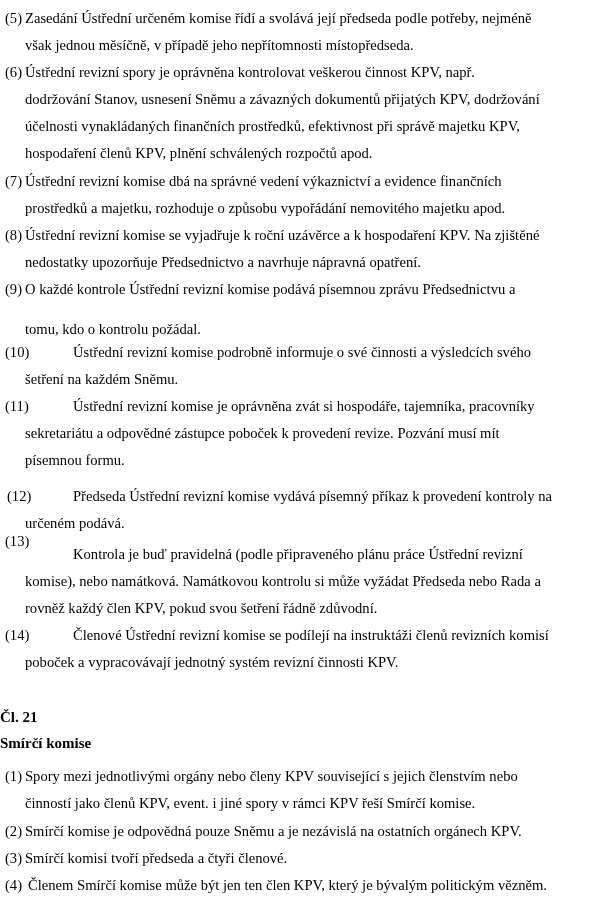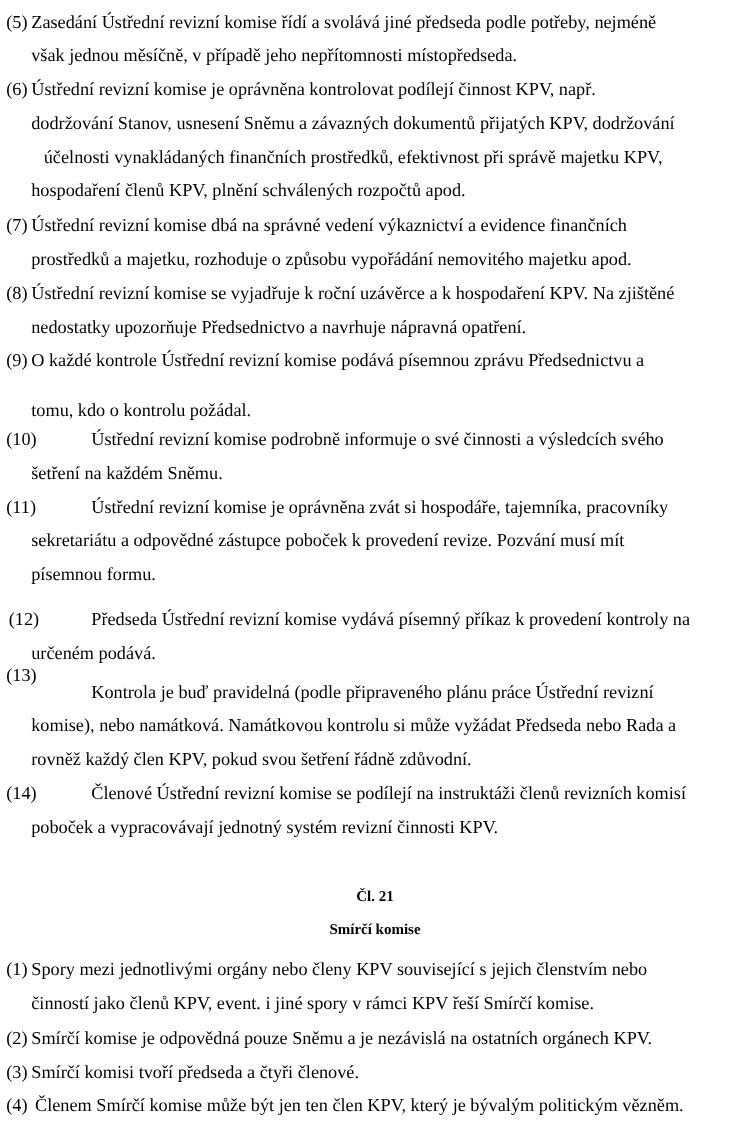--- a/index.html
+++ b/index.html
@@ -5,38 +5,38 @@
   html, body { margin: 0; padding: 0; background: #ffffff; }
   body {
     width: 600px; height: 897px; overflow: hidden; position: relative;
     font-family: "Liberation Serif", serif;
     color: #000;
     font-size: 14.6px;
   }
   .page { position: absolute; left: 0; top: 0; width: 600px; }
   .line { position: absolute; white-space: nowrap; line-height: 18px; }
   .num { position: absolute; white-space: nowrap; line-height: 18px; }
-  .heading { position: absolute; left: 0; width: 600px; text-align: center; font-weight: bold; line-height: 18px; font-size: 12px; }
+  .heading { position: absolute; left: 0; width: 600px; font-weight: bold; line-height: 18px; font-size: 15px; }
 </style>
 </head>
 <body>
 
 <div class="page">
 
   <div>
     <span class="num" style="left:5px;top:9px">(5)</span>
-    <span class="line" style="left:25px;top:9px">Zasedání Ústřední revizní komise řídí a svolává  jiné předseda podle potřeby, nejméně</span>
+    <span class="line" style="left:25px;top:9px">Zasedání Ústřední určeném komise řídí a svolává  její předseda podle potřeby, nejméně</span>
     <span class="line" style="left:25px;top:36px">však jednou měsíčně, v případě jeho nepřítomnosti místopředseda.</span>
   </div>
 
   <div>
     <span class="num" style="left:5px;top:63px">(6)</span>
-    <span class="line" style="left:25px;top:63px">Ústřední revizní komise je oprávněna kontrolovat podílejí činnost KPV, např.</span>
+    <span class="line" style="left:25px;top:63px">Ústřední revizní spory je oprávněna kontrolovat veškerou činnost KPV, např.</span>
     <span class="line" style="left:25px;top:90px">dodržování Stanov, usnesení Sněmu a závazných dokumentů přijatých KPV, dodržování</span>
-    <span class="line" style="left:35px;top:117px">účelnosti vynakládaných finančních prostředků, efektivnost při správě majetku KPV,</span>
+    <span class="line" style="left:25px;top:117px">účelnosti vynakládaných finančních prostředků, efektivnost při správě majetku KPV,</span>
     <span class="line" style="left:25px;top:144px">hospodaření členů KPV,  plnění schválených rozpočtů apod.</span>
   </div>
 
   <div>
     <span class="num" style="left:5px;top:172px">(7)</span>
     <span class="line" style="left:25px;top:172px">Ústřední revizní komise dbá na správné vedení výkaznictví a evidence finančních</span>
     <span class="line" style="left:25px;top:199px">prostředků a majetku, rozhoduje o způsobu vypořádání nemovitého majetku apod.</span>
   </div>
 
   <div>

